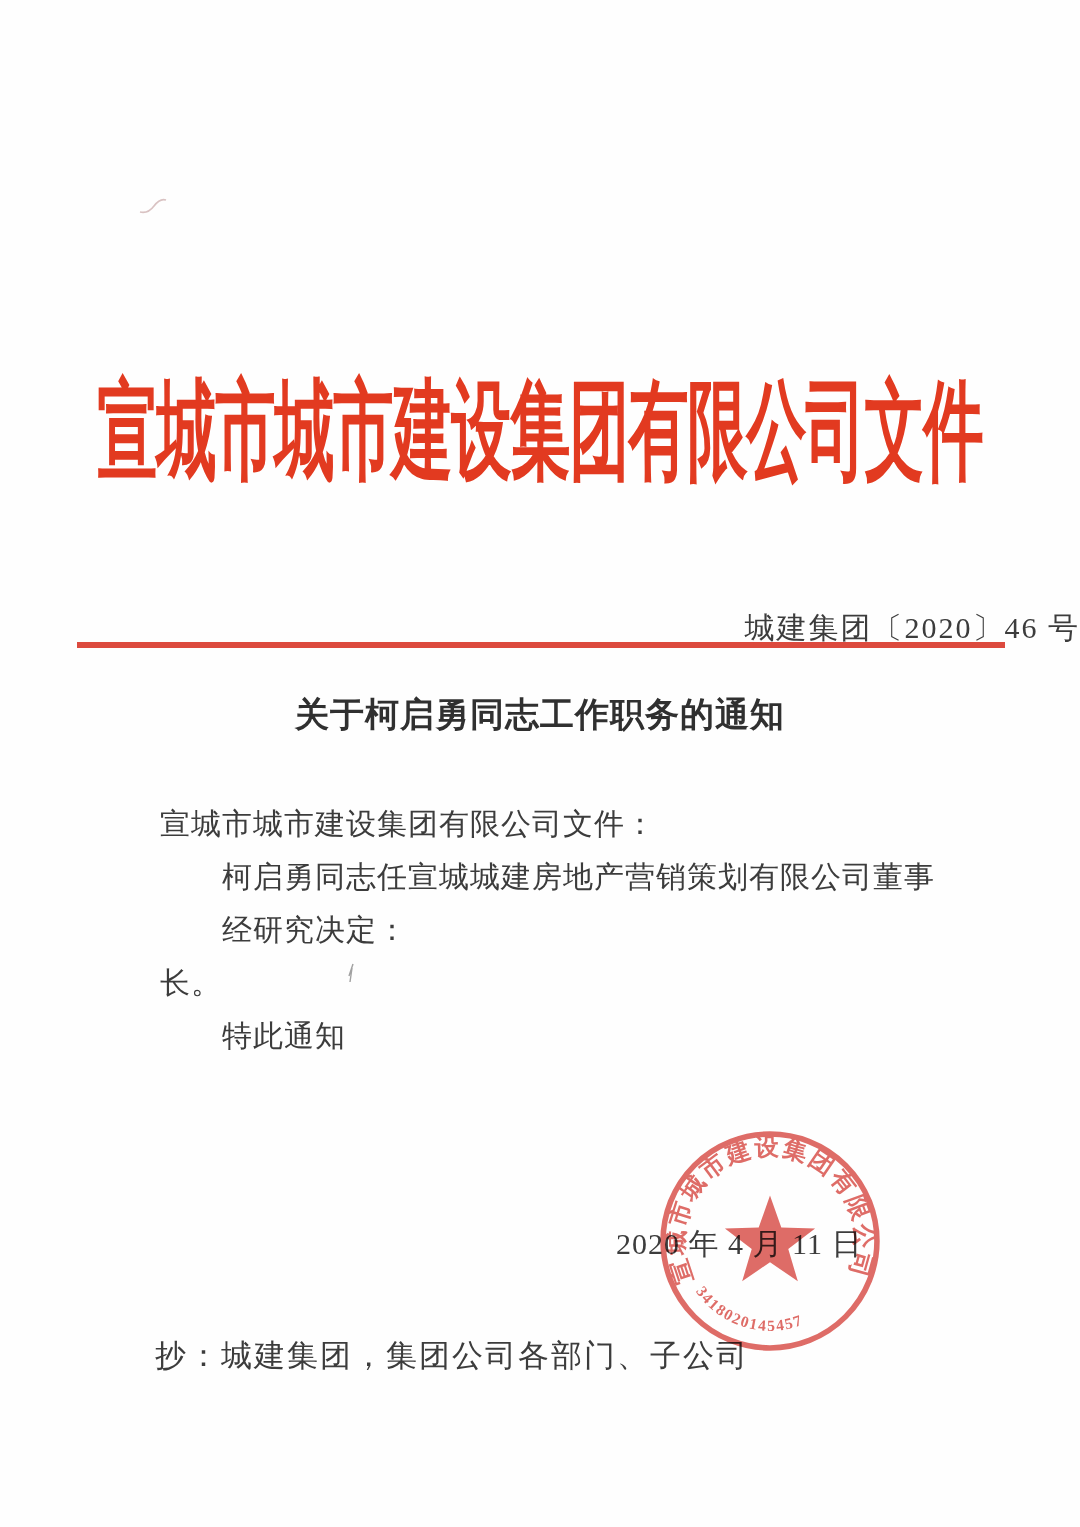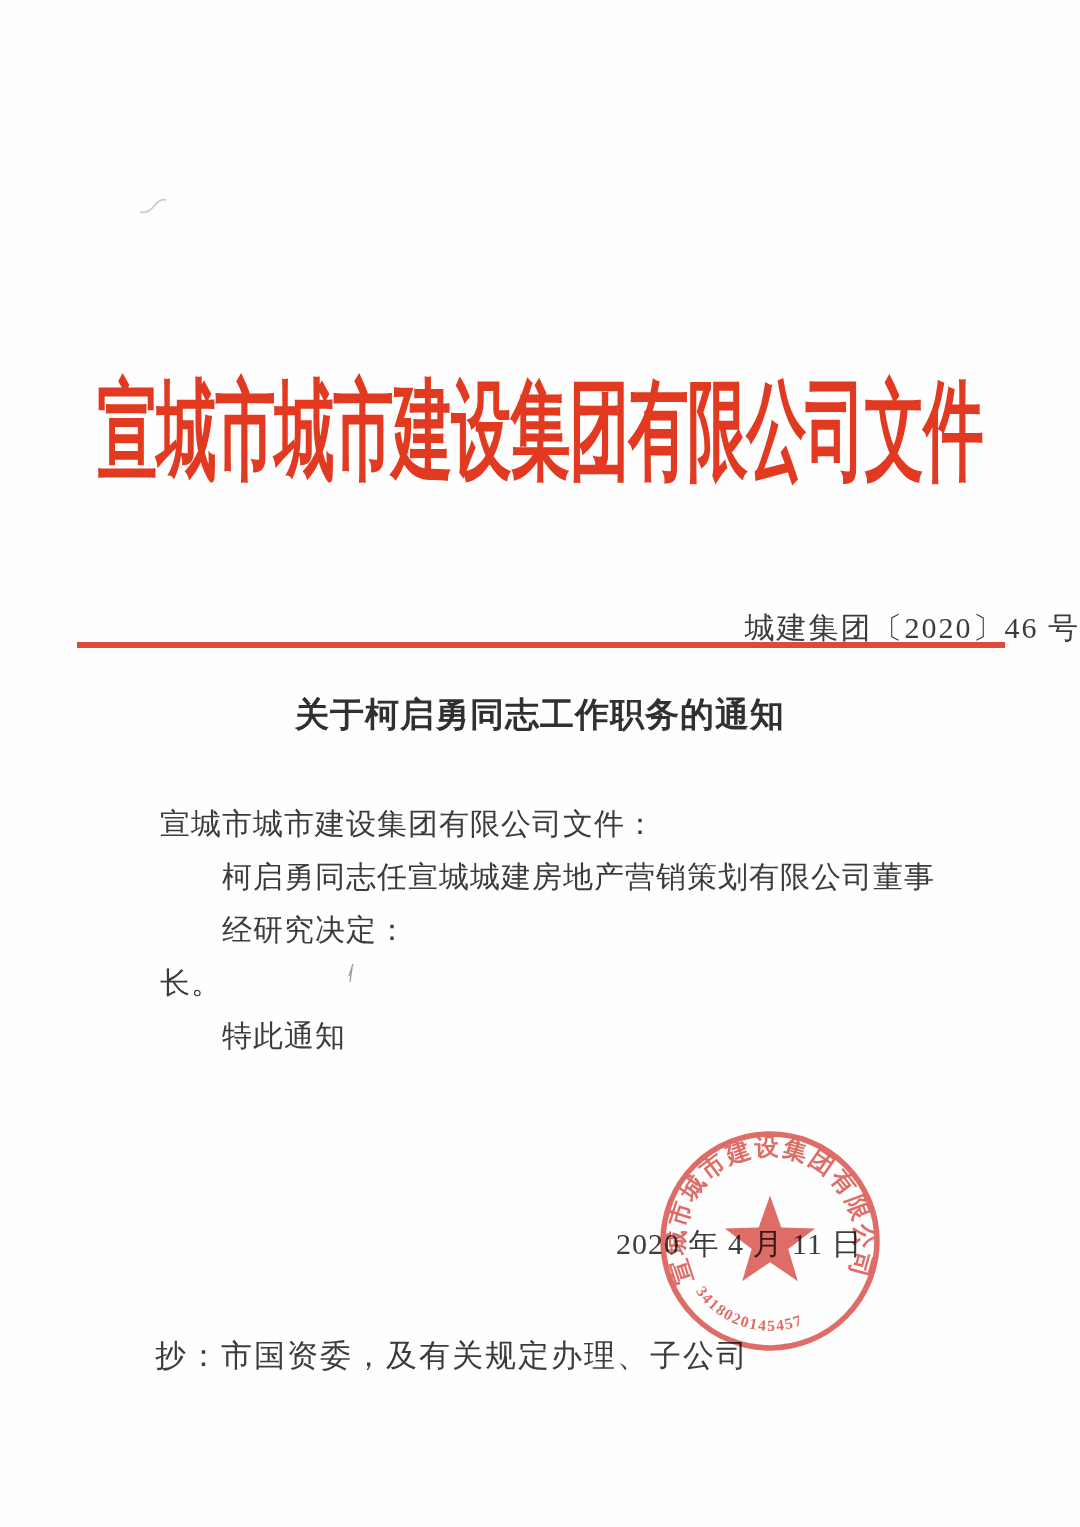--- a/index.html
+++ b/index.html
@@ -162,15 +162,15 @@
       <polygon points="112,67 123.2,98.6 156.7,99.5 130.1,119.9 139.6,152.0 112,133 84.4,152.0 93.9,119.9 67.3,99.5 100.8,98.6" fill="#db5852"></polygon>
       <text class="seal-text" font-size="24" letter-spacing="2.4" fill="#db5852">
         <textPath href="#seal-top-arc">宣城市城市建设集团有限公司</textPath>
       </text>
       <text class="seal-text" font-size="15.5" letter-spacing="1.6" fill="#db5852">
         <textPath href="#seal-bottom-arc">3418020145457</textPath>
       </text>
     </svg>
   </div>
 
-  <div class="cc-line">抄：市国资委，及有关规定办理、子公司</div>
+  <div class="cc-line">抄：城建集团，集团公司各部门、子公司</div>
 
 </div>
 
 </body></html>

